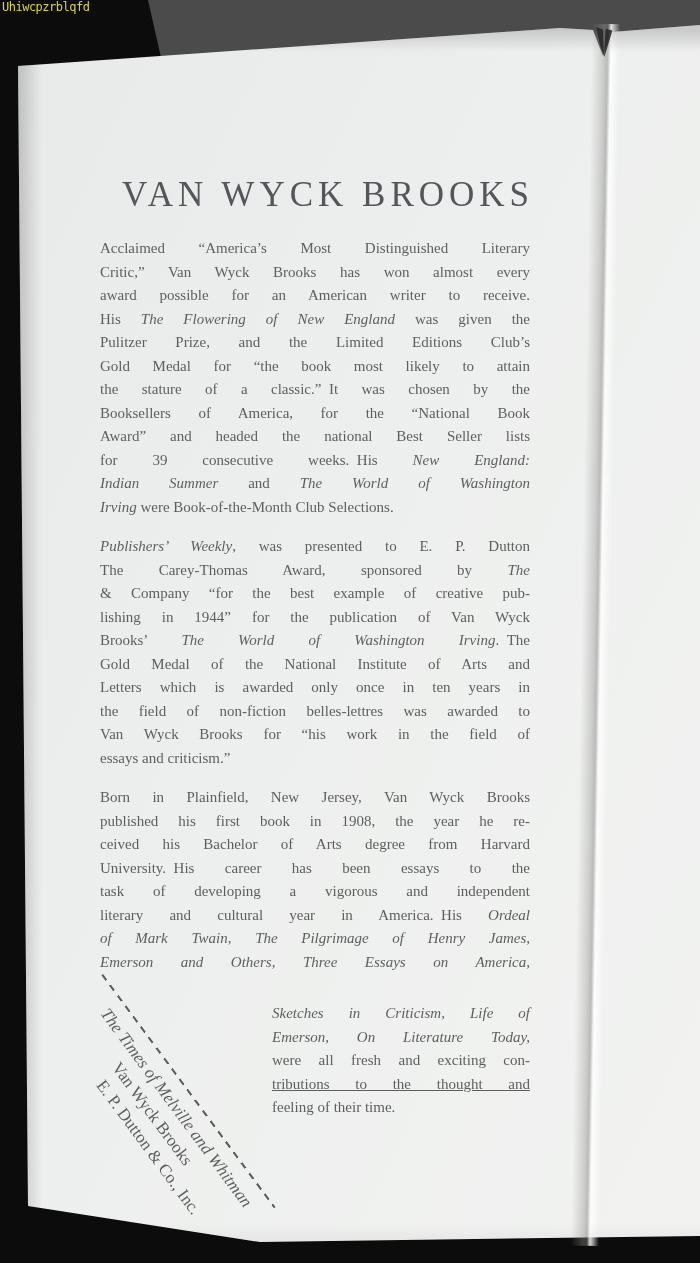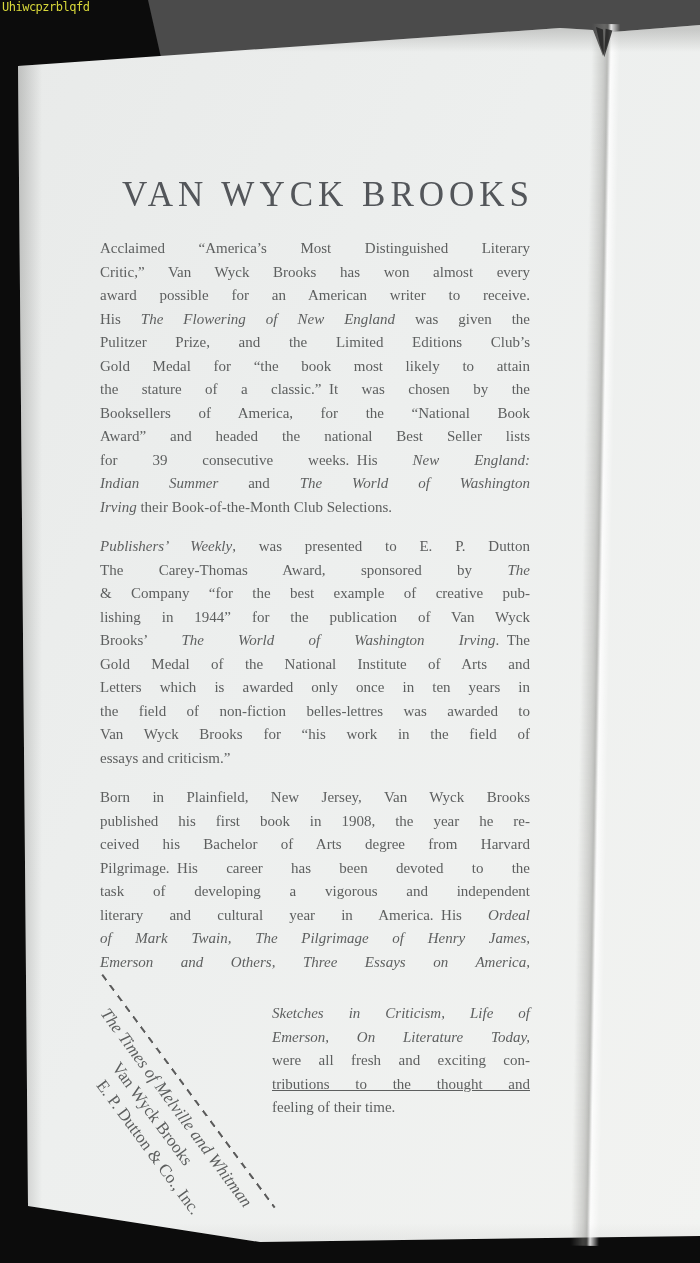--- a/index.html
+++ b/index.html
@@ -96,39 +96,39 @@
     <div class="line just"><span>Critic,” Van Wyck Brooks has won almost every</span></div>
     <div class="line just"><span>award possible for an American writer to receive.</span></div>
     <div class="line just"><span>His </span><span class="it">The Flowering of New England</span><span> was given the</span></div>
     <div class="line just"><span>Pulitzer Prize, and the Limited Editions Club’s</span></div>
     <div class="line just"><span>Gold Medal for “the book most likely to attain</span></div>
     <div class="line just"><span>the stature of a classic.” It was chosen by the</span></div>
     <div class="line just"><span>Booksellers of America, for the “National Book</span></div>
     <div class="line just"><span>Award” and headed the national Best Seller lists</span></div>
     <div class="line just"><span>for 39 consecutive weeks. His </span><span class="it">New England:</span></div>
     <div class="line just"><span class="it">Indian Summer</span><span> and </span><span class="it">The World of Washington</span></div>
-    <div class="line"><span class="it">Irving</span><span> their Book-of-the-Month Club Selections.</span></div>
+    <div class="line"><span class="it">Irving</span><span> were Book-of-the-Month Club Selections.</span></div>
   </div>
 <div class="para" id="p2">
     <div class="line just"><span class="it">Publishers’ Weekly</span><span>, was presented to E. P. Dutton</span></div>
     <div class="line just"><span>The Carey-Thomas Award, sponsored by </span><span class="it">The</span></div>
     <div class="line just"><span>&amp; Company “for the best example of creative pub-</span></div>
     <div class="line just"><span>lishing in 1944” for the publication of Van Wyck</span></div>
     <div class="line just"><span>Brooks’ </span><span class="it">The World of Washington Irving</span><span>. The</span></div>
     <div class="line just"><span>Gold Medal of the National Institute of Arts and</span></div>
     <div class="line just"><span>Letters which is awarded only once in ten years in</span></div>
     <div class="line just"><span>the field of non-fiction belles-lettres was awarded to</span></div>
     <div class="line just"><span>Van Wyck Brooks for “his work in the field of</span></div>
     <div class="line"><span>essays and criticism.”</span></div>
   </div>
 <div class="para" id="p3">
     <div class="line just"><span>Born in Plainfield, New Jersey, Van Wyck Brooks</span></div>
     <div class="line just"><span>published his first book in 1908, the year he re-</span></div>
     <div class="line just"><span>ceived his Bachelor of Arts degree from Harvard</span></div>
-    <div class="line just"><span>Pilgrimage. His career has been devoted to the</span></div>
+    <div class="line just"><span>University. His career has been essays to the</span></div>
     <div class="line just"><span>task of developing a vigorous and independent</span></div>
     <div class="line just"><span>literary and cultural year in America. His </span><span class="it">Ordeal</span></div>
     <div class="line just"><span class="it">of Mark Twain, The Pilgrimage of Henry James,</span></div>
     <div class="line just"><span class="it">Emerson and Others, Three Essays on America,</span></div>
     <div class="line just" style="padding-left: 172px; margin-top: 28px;"><span class="it">Sketches in Criticism, Life of</span></div>
     <div class="line just" style="padding-left: 172px;"><span class="it">Emerson, On Literature Today,</span></div>
     <div class="line just" style="padding-left: 172px;"><span>were all fresh and exciting con-</span></div>
     <div class="line just" style="padding-left: 172px; text-decoration: underline;"><span>tributions to the thought and</span></div>
     <div class="line" style="padding-left: 172px;"><span>feeling of their time.</span></div>
   </div>

